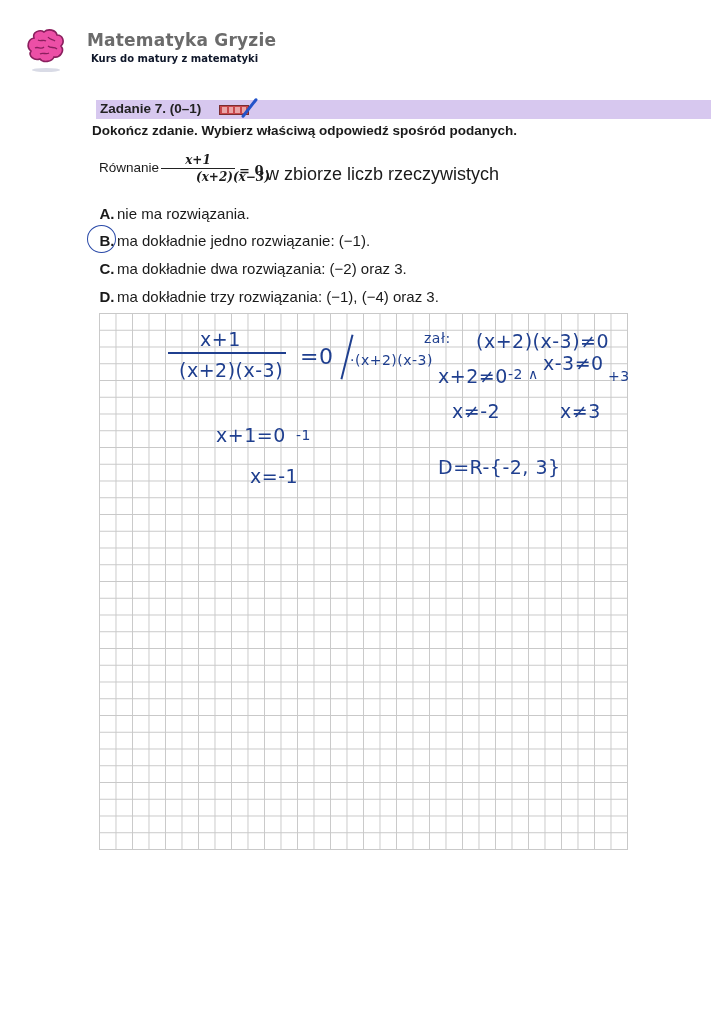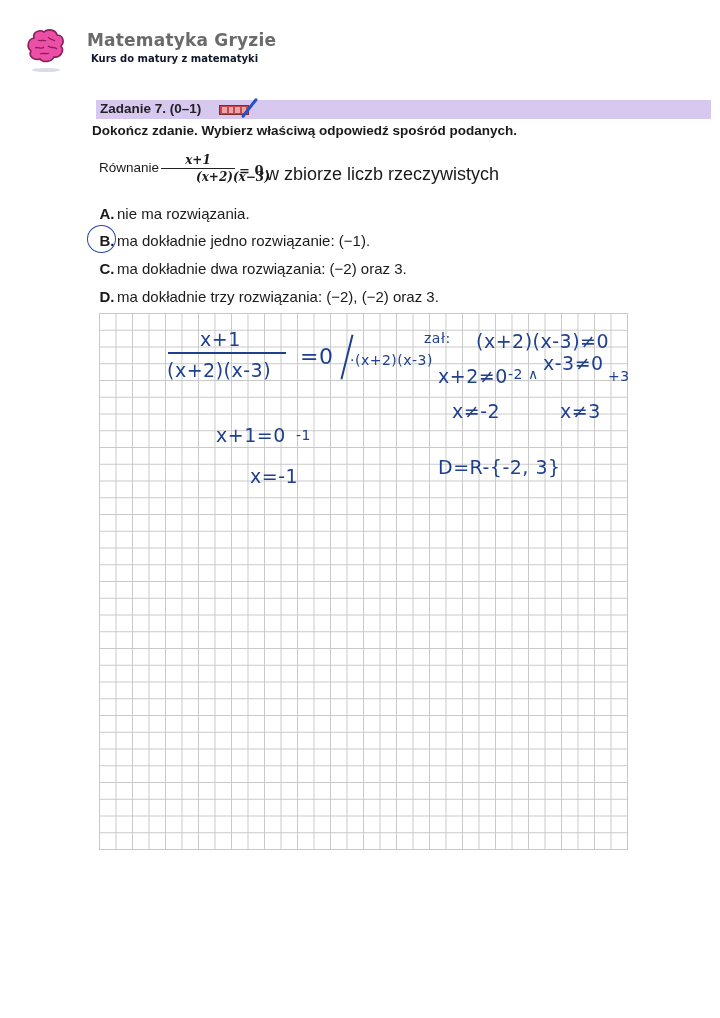--- a/index.html
+++ b/index.html
@@ -101,29 +101,29 @@
     <span class="letter">A.</span><span>nie ma rozwiązania.</span>
   </div>
   <div class="option" style="top:27px">
     <span class="circle"></span>
     <span class="letter">B.</span><span>ma dokładnie jedno rozwiązanie:  (−1).</span>
   </div>
   <div class="option" style="top:55px">
     <span class="letter">C.</span><span>ma dokładnie dwa rozwiązania:  (−2)  oraz  3.</span>
   </div>
   <div class="option" style="top:83px">
-    <span class="letter">D.</span><span>ma dokładnie trzy rozwiązania:  (−2),  (−2)  oraz  3.</span>
+    <span class="letter">D.</span><span>ma dokładnie trzy rozwiązania:  (−1),  (−4)  oraz  3.</span>
   </div>
 </div>
 
 <div class="grid"></div>
 
 <div class="hw" style="left:200px;top:328px">x+1</div>
 <div class="fracline" style="left:168px;top:352px;width:118px"></div>
-<div class="hw" style="left:167px;top:359px">(x+2)(x-3)</div>
+<div class="hw" style="left:179px;top:359px">(x+2)(x-3)</div>
 <div class="hw" style="left:300px;top:344px;font-size:22px">=0</div>
 <div class="slash" style="left:346px;top:334px;height:46px"></div>
 <div class="hw small" style="left:350px;top:352px">·(x+2)(x-3)</div>
 <div class="hw small" style="left:424px;top:330px">zał:</div>
 <div class="hw" style="left:476px;top:330px">(x+2)(x-3)≠0</div>
 <div class="hw" style="left:438px;top:365px">x+2≠0</div>
 <div class="hw small" style="left:508px;top:366px">-2 ∧</div>
 <div class="hw" style="left:543px;top:352px">x-3≠0</div>
 <div class="hw small" style="left:608px;top:368px">+3</div>
 <div class="hw" style="left:452px;top:400px">x≠-2</div>

